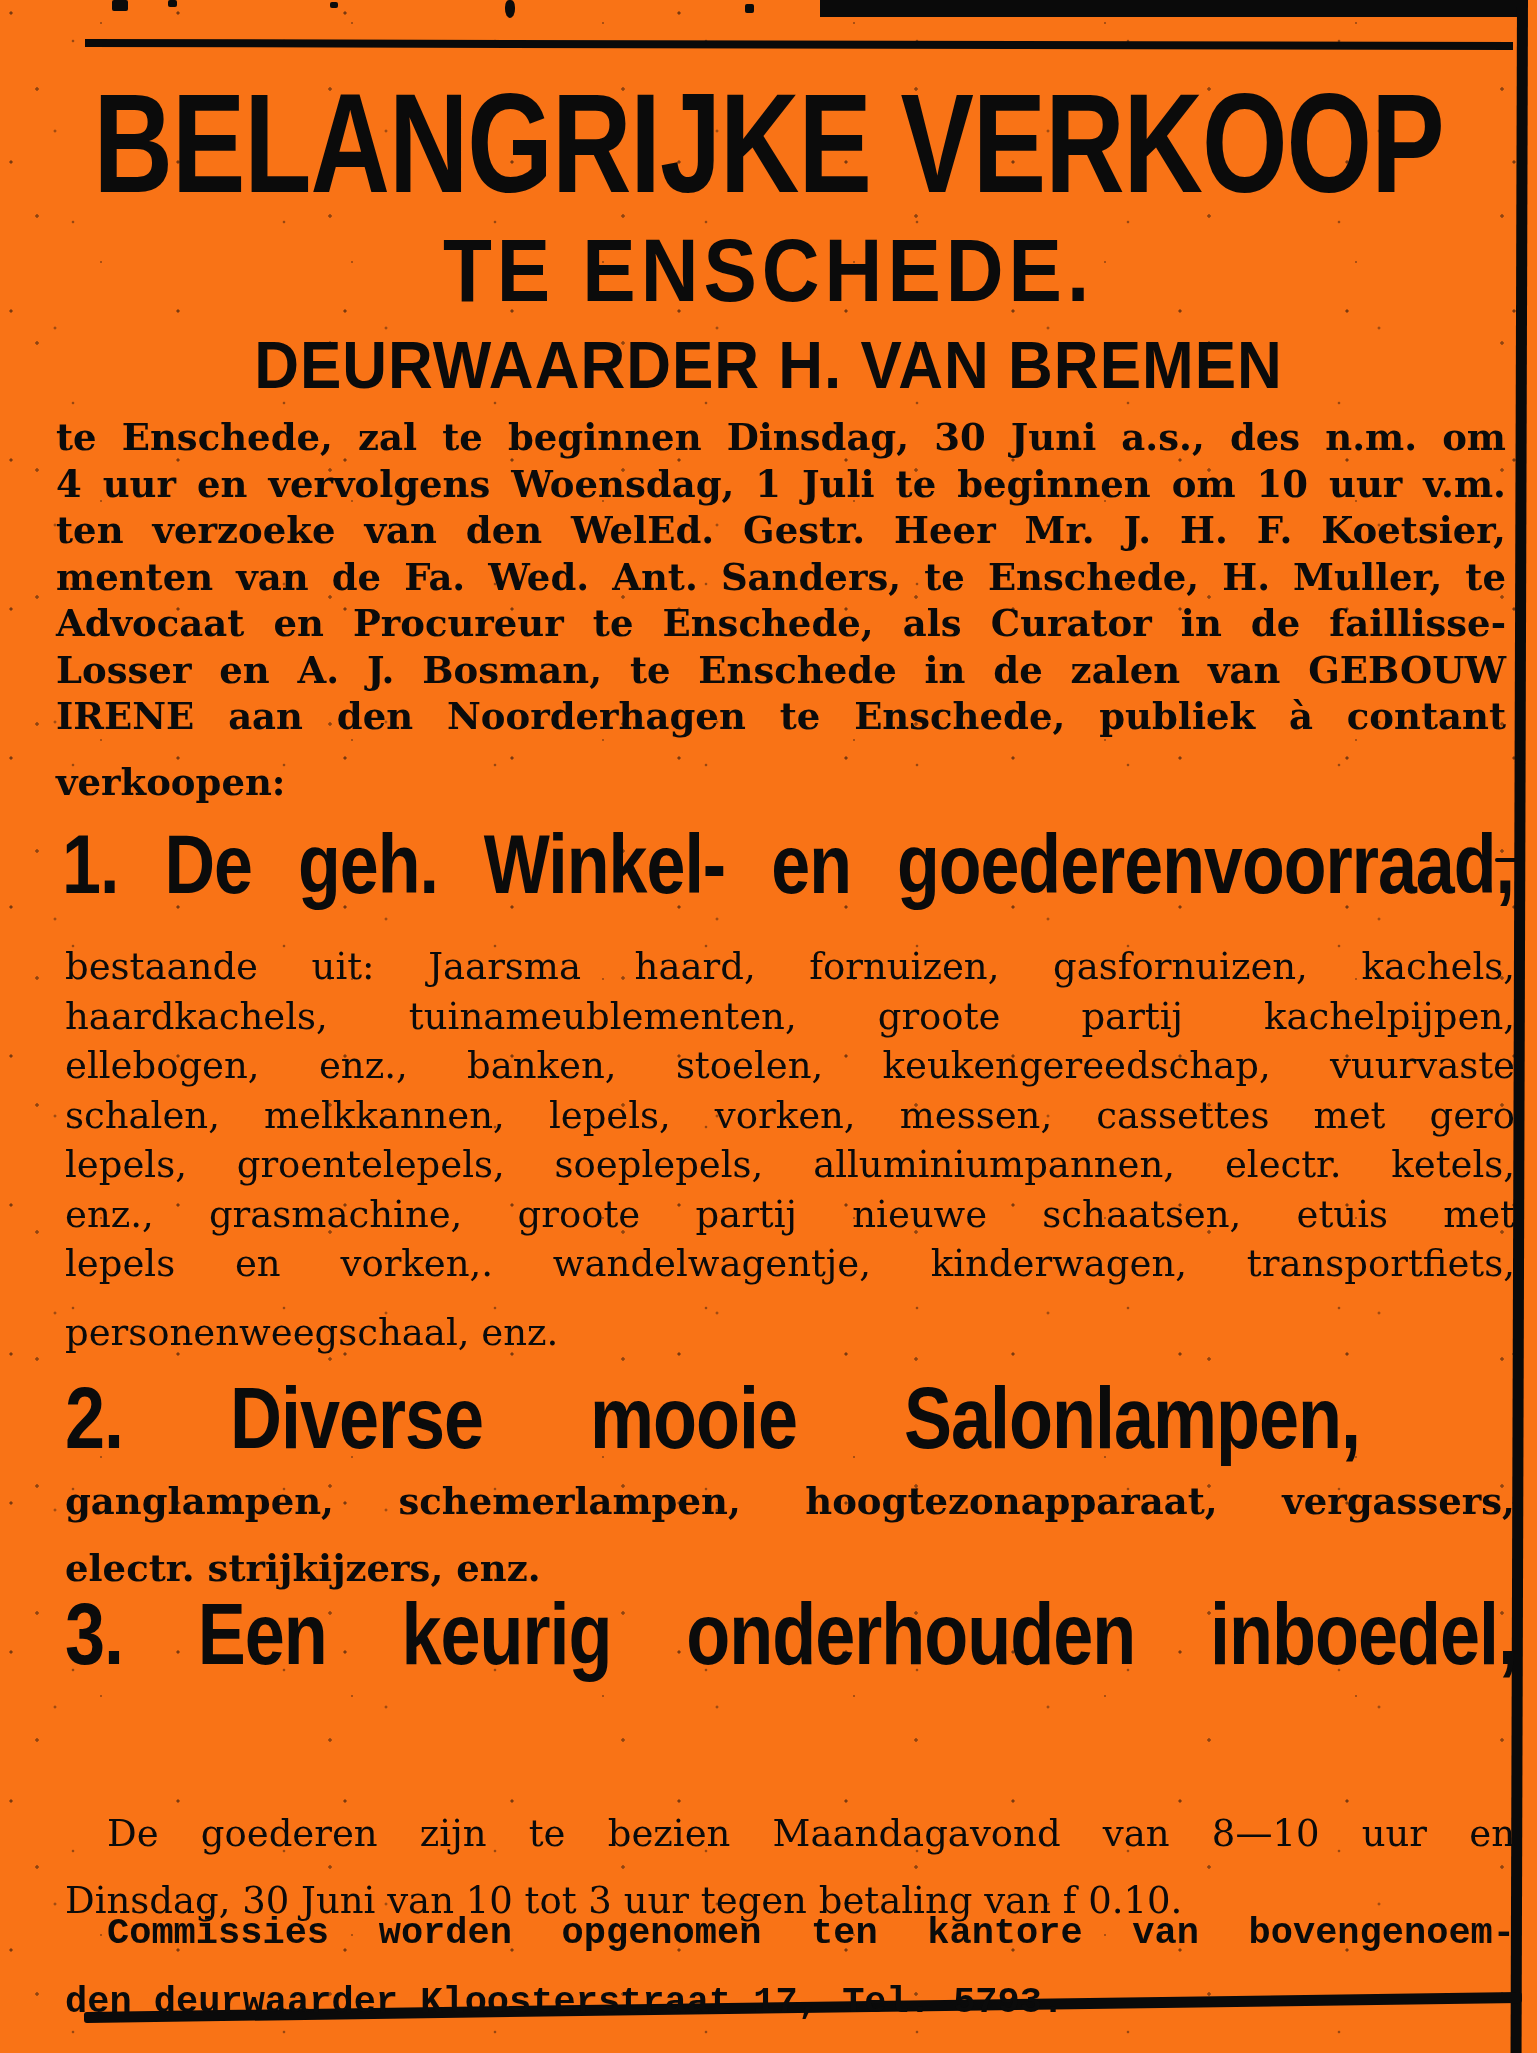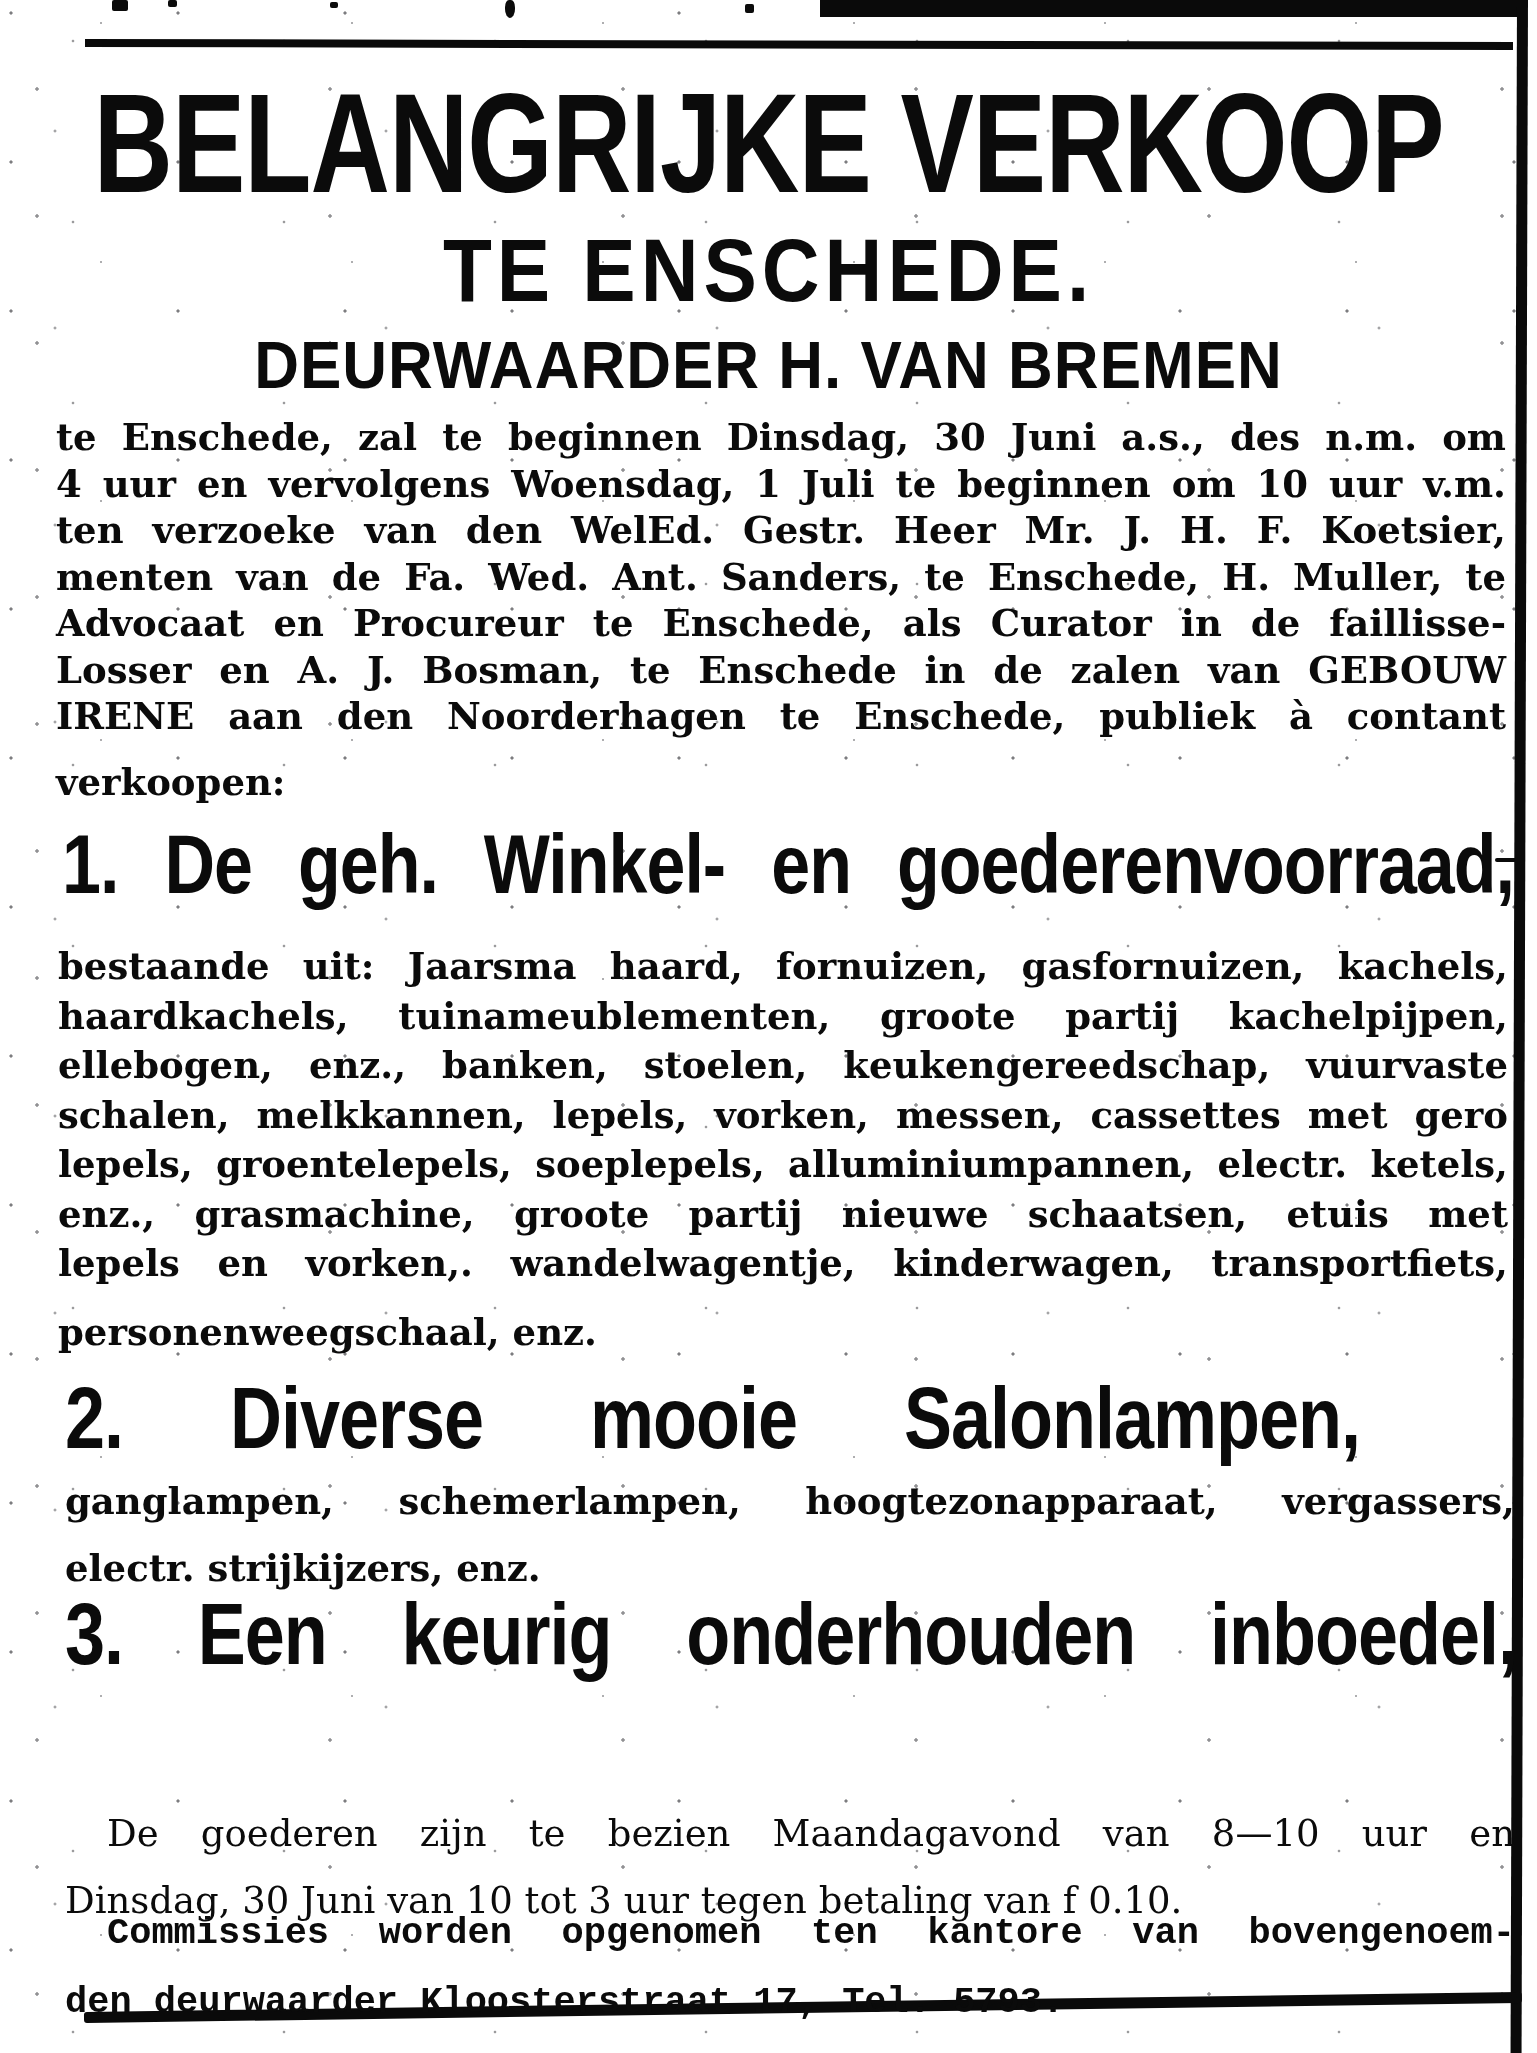--- a/index.html
+++ b/index.html
@@ -1,19 +1,19 @@
 <!DOCTYPE html>
 <html><head>
 <meta charset="utf-8">
 <style>
   html,body{margin:0;padding:0;background:#e8e6e0;}
   #page{
     position:relative;
     width:1537px;height:2053px;
-    background:#ffffff;
+    background:#f97316;
     overflow:hidden;
     font-family:"DejaVu Serif", serif;
     color:#0b0b0b;
   }
   
   #noise{
     position:absolute;inset:0;
     pointer-events:none;
     background-image:
       radial-gradient(circle at 11px 13px, rgba(5,5,10,.65) 1.2px, transparent 2px),
@@ -42,21 +42,21 @@
     white-space:nowrap;
     transform:scaleY(1.2);
     transform-origin:top left;
     letter-spacing:-1px;
   }
   #headline{top:70px;font-size:110px;line-height:114px;letter-spacing:-1px;transform:scaleY(1.28);transform-origin:top center;}
   #subhead{top:224px;font-size:80px;line-height:84px;letter-spacing:5px;transform:scaleY(1.12);transform-origin:top center;}
   #officer{top:330px;font-size:62px;line-height:66px;letter-spacing:1px;transform:scaleY(1.08);transform-origin:top center;}
   #intro{top:414px;left:56px;width:1450px;font-size:37px;line-height:46.5px;font-weight:bold;}
   #h1{top:820px;left:62px;width:1452px;font-size:70px;line-height:74px;}
-  #p1{top:942px;left:58px;width:1450px;font-size:37px;line-height:49.5px;font-weight:bold;}
+  #p1{top:942px;left:65px;width:1450px;font-size:37px;line-height:49.5px;font-weight:normal;}
   #h2{top:1372px;left:65px;width:1295px;font-size:72px;line-height:76px;}
   #p2{top:1477px;left:65px;width:1450px;font-size:37px;line-height:48px;font-weight:bold;}
   #h3{top:1588px;left:65px;width:1452px;font-size:72px;line-height:76px;}
   #p3{top:1712px;left:65px;width:1450px;font-size:37px;line-height:50px;font-weight:bold;}
   #p4{top:1810px;left:65px;width:1450px;font-size:37px;line-height:48px;font-weight:normal;}
   #p5{top:1908px;left:65px;width:1450px;font-size:37px;line-height:50px;font-weight:bold;font-family:Liberation Mono, monospace;}
   #top-bar{left:820px;top:0;width:702px;height:17px;}
   #top-rule{left:85px;top:39px;width:1428px;height:8px;transform:rotate(0.12deg);transform-origin:left center;}
   #right-rule{left:1517px;top:-2px;width:11px;height:2058px;transform:rotate(0.18deg);transform-origin:top center;}
   #bottom-rule{left:84px;top:2012px;width:1438px;height:11px;transform:rotate(-0.8deg);transform-origin:left center;border-radius:3px;}

